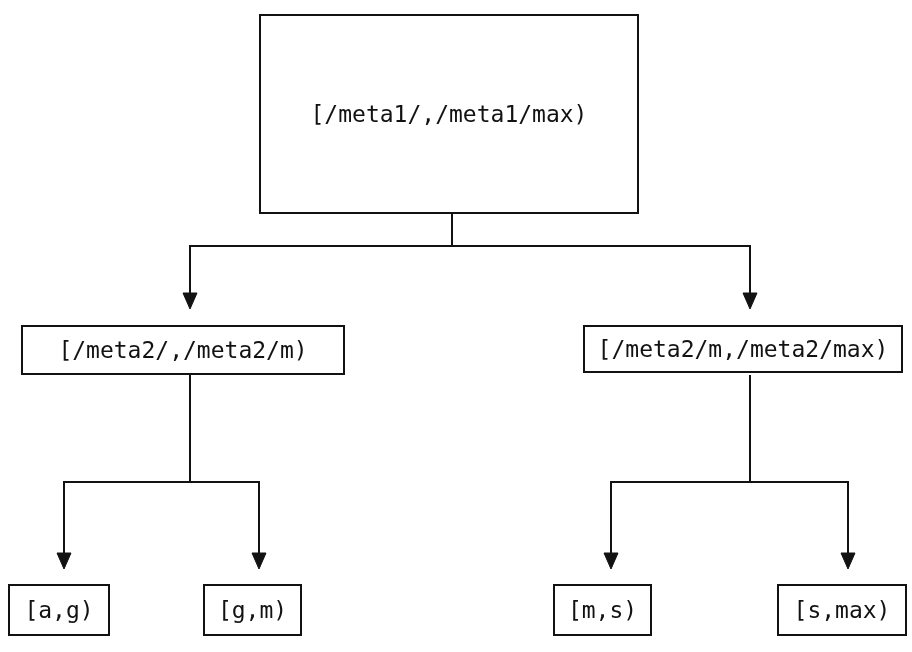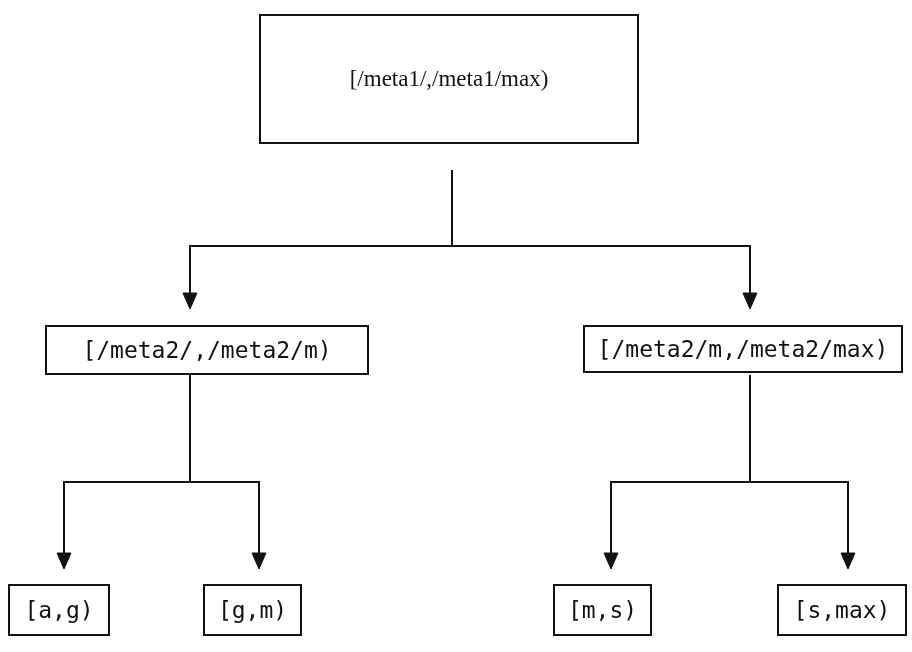--- a/index.html
+++ b/index.html
@@ -35,22 +35,22 @@
     box-sizing: border-box;
     border: 2px solid #121212;
     background: #ffffff;
     display: flex;
     align-items: center;
     justify-content: center;
     color: #121212;
     font-size: 23px;
     white-space: nowrap;
   }
-  .node-root        { left: 259px; top: 14px;  width: 380px; height: 130px; font-family: Liberation Serif, serif; }
-  .node-child-left  { left: 21px;  top: 325px; width: 324px; height: 50px; margin-left: 24px; }
+  .node-root        { left: 259px; top: 14px;  width: 380px; height: 200px; }
+  .node-child-left  { left: 21px;  top: 325px; width: 324px; height: 50px; }
   .node-child-right { left: 583px; top: 325px; width: 320px; height: 48px; }
   .node-leaf-0      { left: 8px;   top: 584px; width: 102px;  height: 52px; text-align: center; }
   .node-leaf-1      { left: 203px; top: 584px; width: 99px;  height: 52px; align-items: center; }
   .node-leaf-2      { left: 553px; top: 584px; width: 99px;  height: 52px; }
   .node-leaf-3      { left: 777px; top: 584px; width: 130px; height: 52px; }
 </style>
 </head>
 <body>
 
 <div class="canvas">

